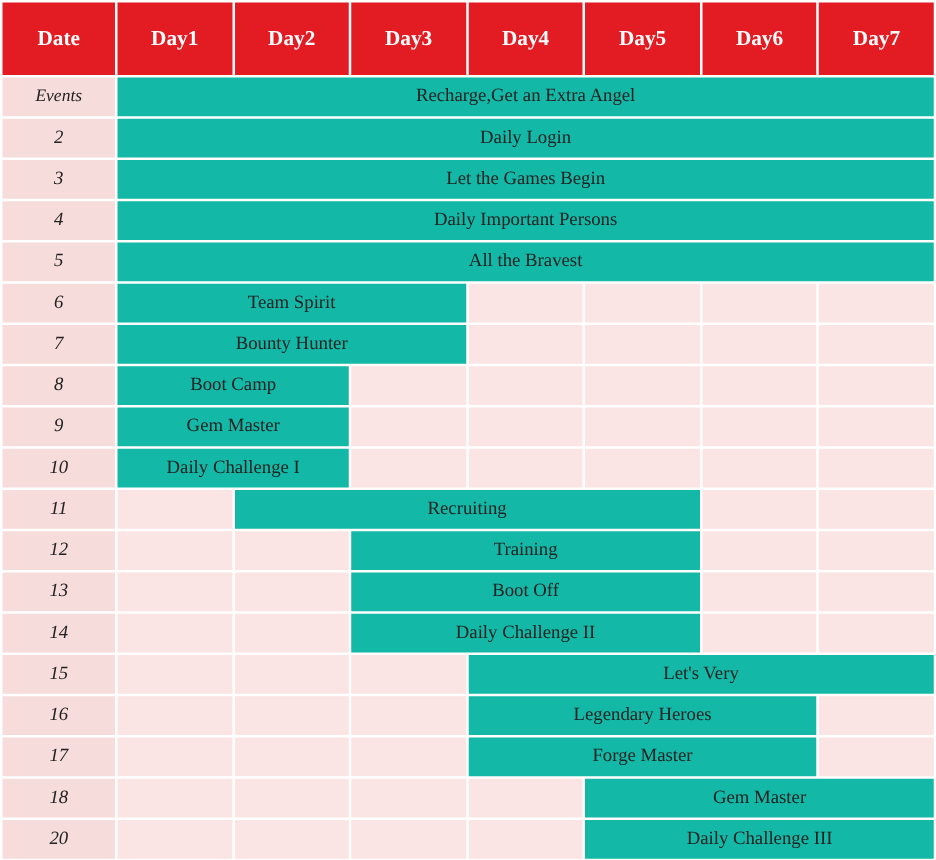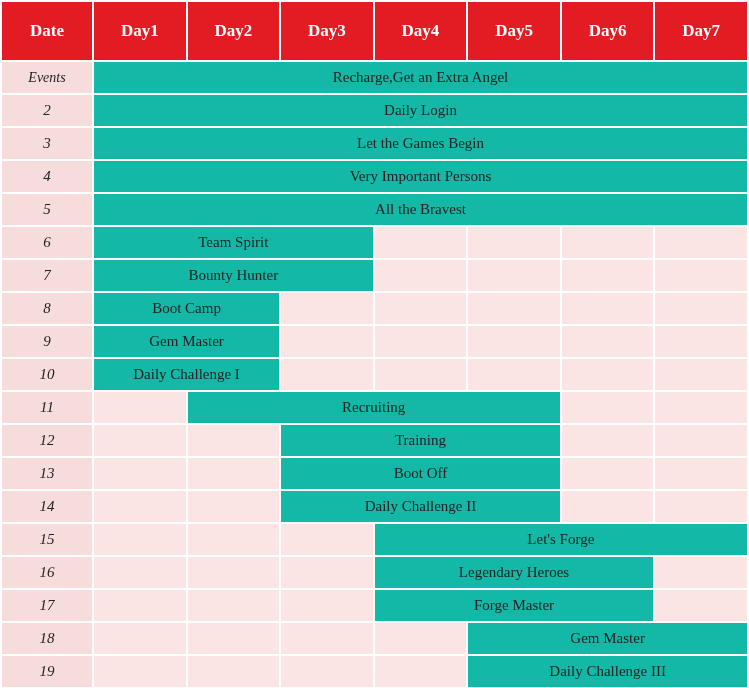--- a/index.html
+++ b/index.html
@@ -95,21 +95,21 @@
       <tr>
         <td class="date-cell">2</td>
         <td colspan="7" class="event-cell">Daily Login</td>
       </tr>
       <tr>
         <td class="date-cell">3</td>
         <td colspan="7" class="event-cell">Let the Games Begin</td>
       </tr>
       <tr>
         <td class="date-cell">4</td>
-        <td colspan="7" class="event-cell">Very Important Persons</td>
+        <td colspan="7" class="event-cell">Daily Important Persons</td>
       </tr>
       <tr>
         <td class="date-cell">5</td>
         <td colspan="7" class="event-cell">All the Bravest</td>
       </tr>
       <tr>
         <td class="date-cell">6</td>
         <td colspan="3" class="event-cell">Team Spirit</td>
         <td class="empty-cell"></td>
         <td class="empty-cell"></td>
@@ -180,21 +180,21 @@
         <td class="empty-cell"></td>
         <td colspan="3" class="event-cell">Daily Challenge II</td>
         <td class="empty-cell"></td>
         <td class="empty-cell"></td>
       </tr>
       <tr>
         <td class="date-cell">15</td>
         <td class="empty-cell"></td>
         <td class="empty-cell"></td>
         <td class="empty-cell"></td>
-        <td colspan="4" class="event-cell">Let's Forge</td>
+        <td colspan="4" class="event-cell">Let's Very</td>
       </tr>
       <tr>
         <td class="date-cell">16</td>
         <td class="empty-cell"></td>
         <td class="empty-cell"></td>
         <td class="empty-cell"></td>
         <td colspan="3" class="event-cell">Legendary Heroes</td>
         <td class="empty-cell"></td>
       </tr>
       <tr>
@@ -207,21 +207,21 @@
       </tr>
       <tr>
         <td class="date-cell">18</td>
         <td class="empty-cell"></td>
         <td class="empty-cell"></td>
         <td class="empty-cell"></td>
         <td class="empty-cell"></td>
         <td colspan="3" class="event-cell">Gem Master</td>
       </tr>
       <tr>
-        <td class="date-cell">19</td>
+        <td class="date-cell">20</td>
         <td class="empty-cell"></td>
         <td class="empty-cell"></td>
         <td class="empty-cell"></td>
         <td class="empty-cell"></td>
         <td colspan="3" class="event-cell">Daily Challenge III</td>
       </tr>
     </tbody>
 </table>
 
 </body></html>

